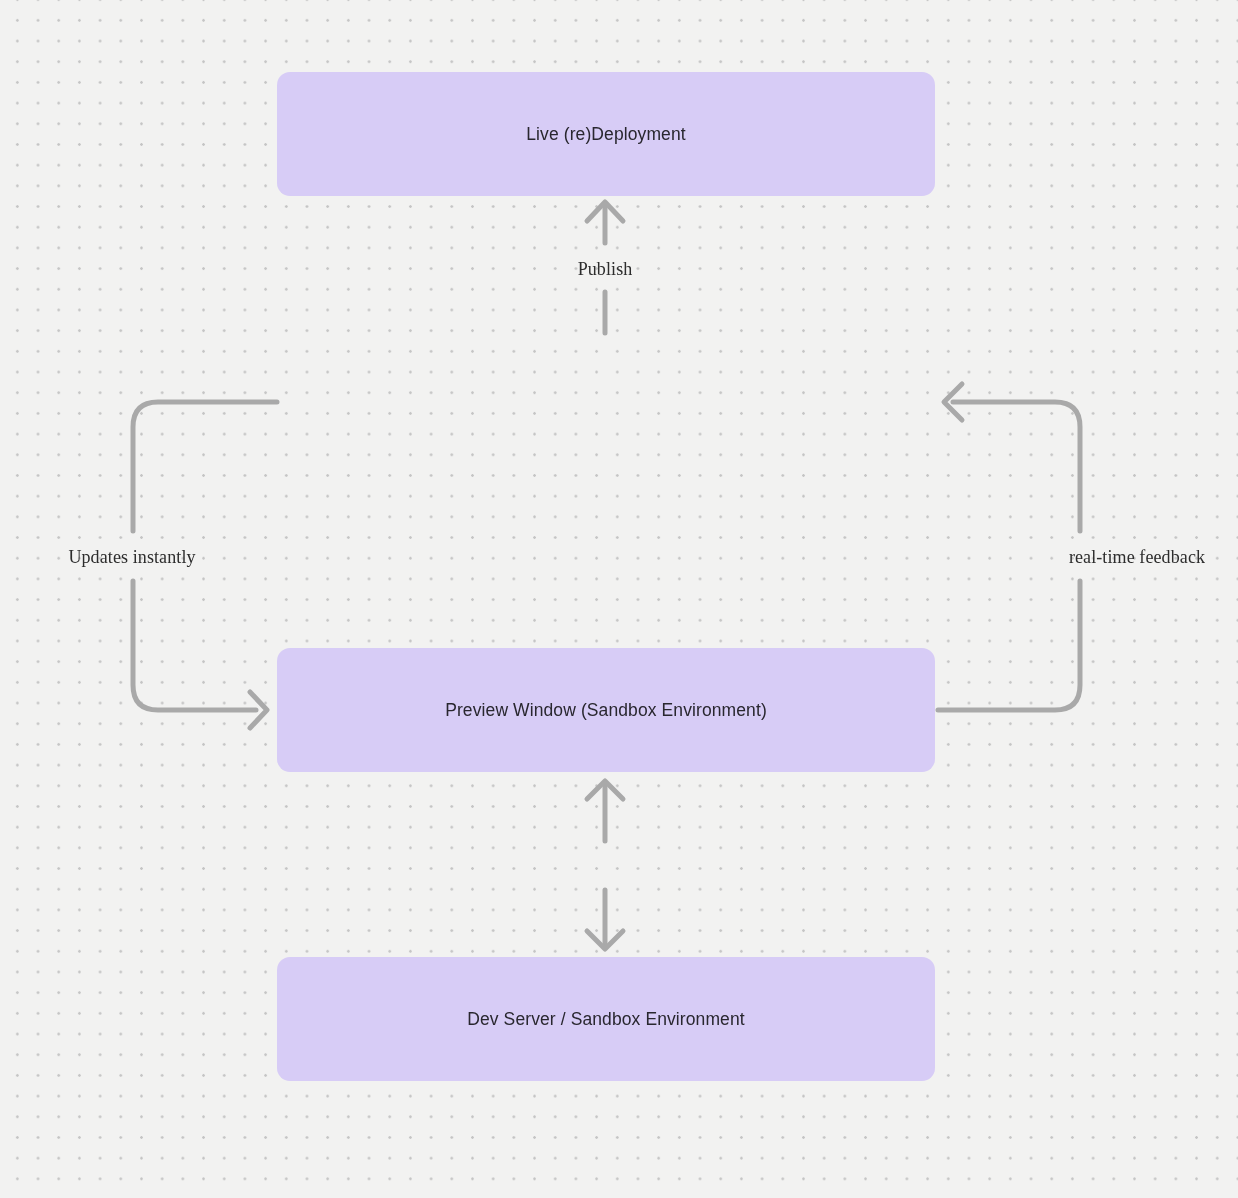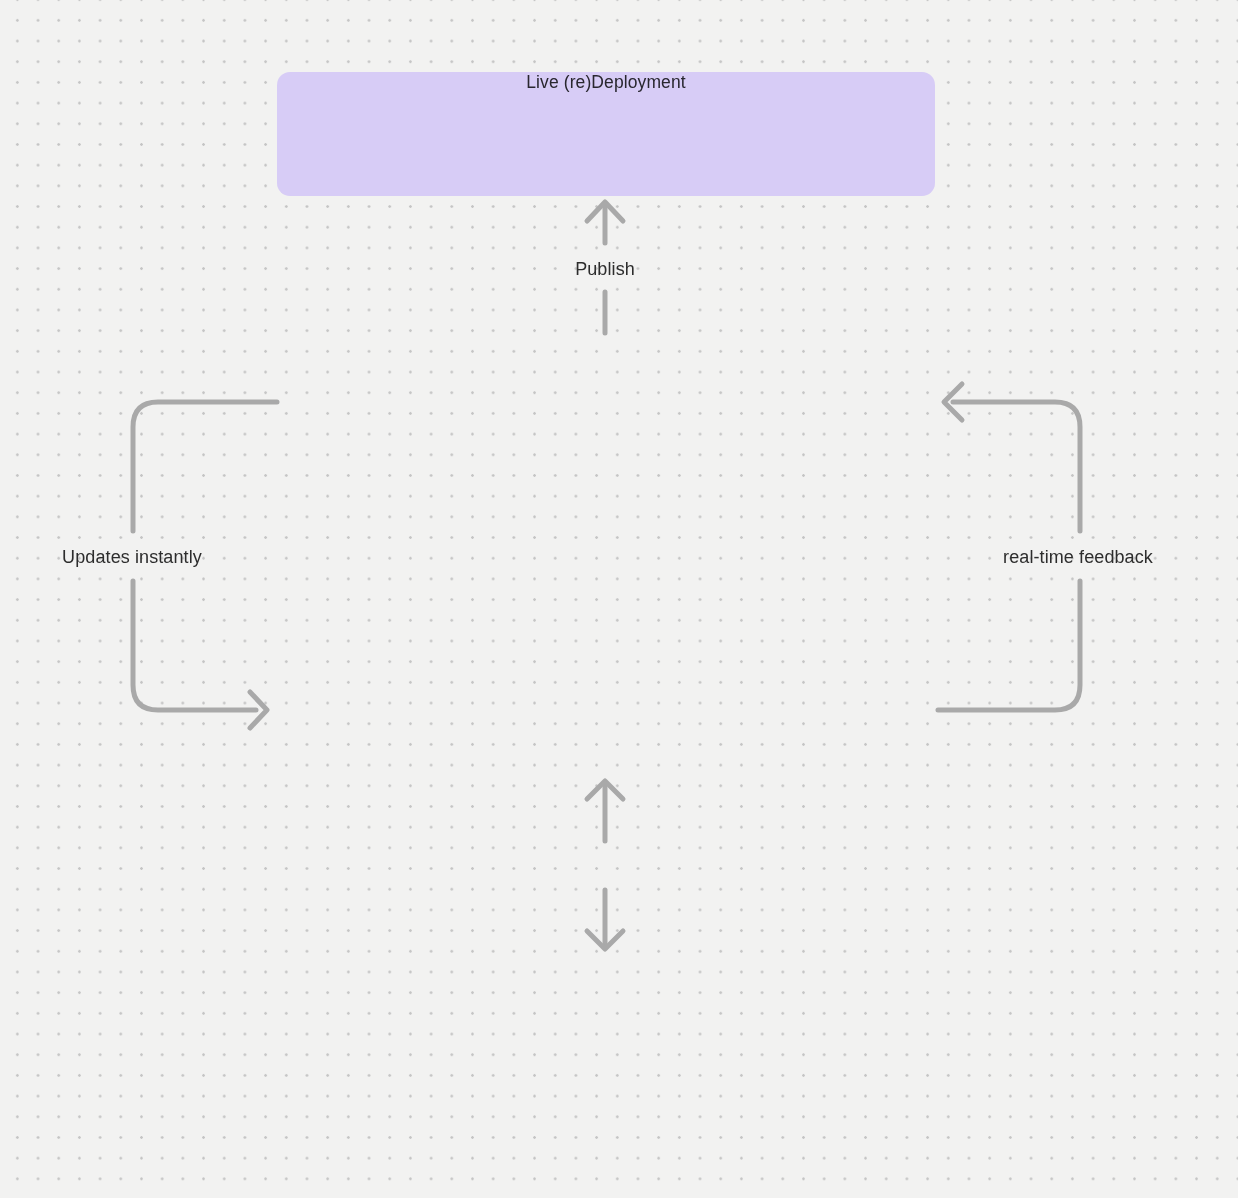--- a/index.html
+++ b/index.html
@@ -41,37 +41,38 @@
     stroke-linejoin: round;
   }
   .node {
     position: absolute;
     left: 277px;
     width: 658px;
     height: 124px;
     background: var(--node-fill);
     border-radius: 13px;
     display: flex;
-    align-items: flex-start;
+    align-items: center;
     justify-content: center;
   }
   .node span {
     color: var(--node-text);
     font-size: 17.5px;
     letter-spacing: 0.1px;
     text-align: center;
   }
   .edge-label {
     position: absolute;
     color: var(--label-text);
     font-size: 18px;
     letter-spacing: 0.1px;
     text-align: center;
     white-space: nowrap;
     transform: translate(-50%, -50%);
+    font-family: Liberation Serif, serif;
   }
 </style>
 </head>
 <body>
 
 <div class="canvas">
 
   <svg class="edges" viewBox="0 0 1238 1198" xmlns="http://www.w3.org/2000/svg">
 
     <g>
@@ -98,22 +99,28 @@
       <path d="M605 890 V946"></path>
       <path d="M587 931 L605 949 L623 931"></path>
     </g>
   </svg>
 
   <div class="node" style="top:72px">
     <span>Live (re)Deployment</span>
   </div>
 
 
+  <div class="node" style="top:648px">
+    <span>Preview Window (Sandbox Environment)</span>
+  </div>
 
+  <div class="node" style="top:957px">
+    <span>Dev Server / Sandbox Environment</span>
+  </div>
 
   <div class="edge-label" style="left:605px;  top:269px">Publish</div>
 
   <div class="edge-label" style="left:132px;  top:557px">Updates instantly</div>
 
-  <div class="edge-label" style="left:1078px; top:557px">real-time feedback</div>
+  <div class="edge-label" style="left:1137px; top:557px">real-time feedback</div>
 
 
 </div>
 
 </body></html>

